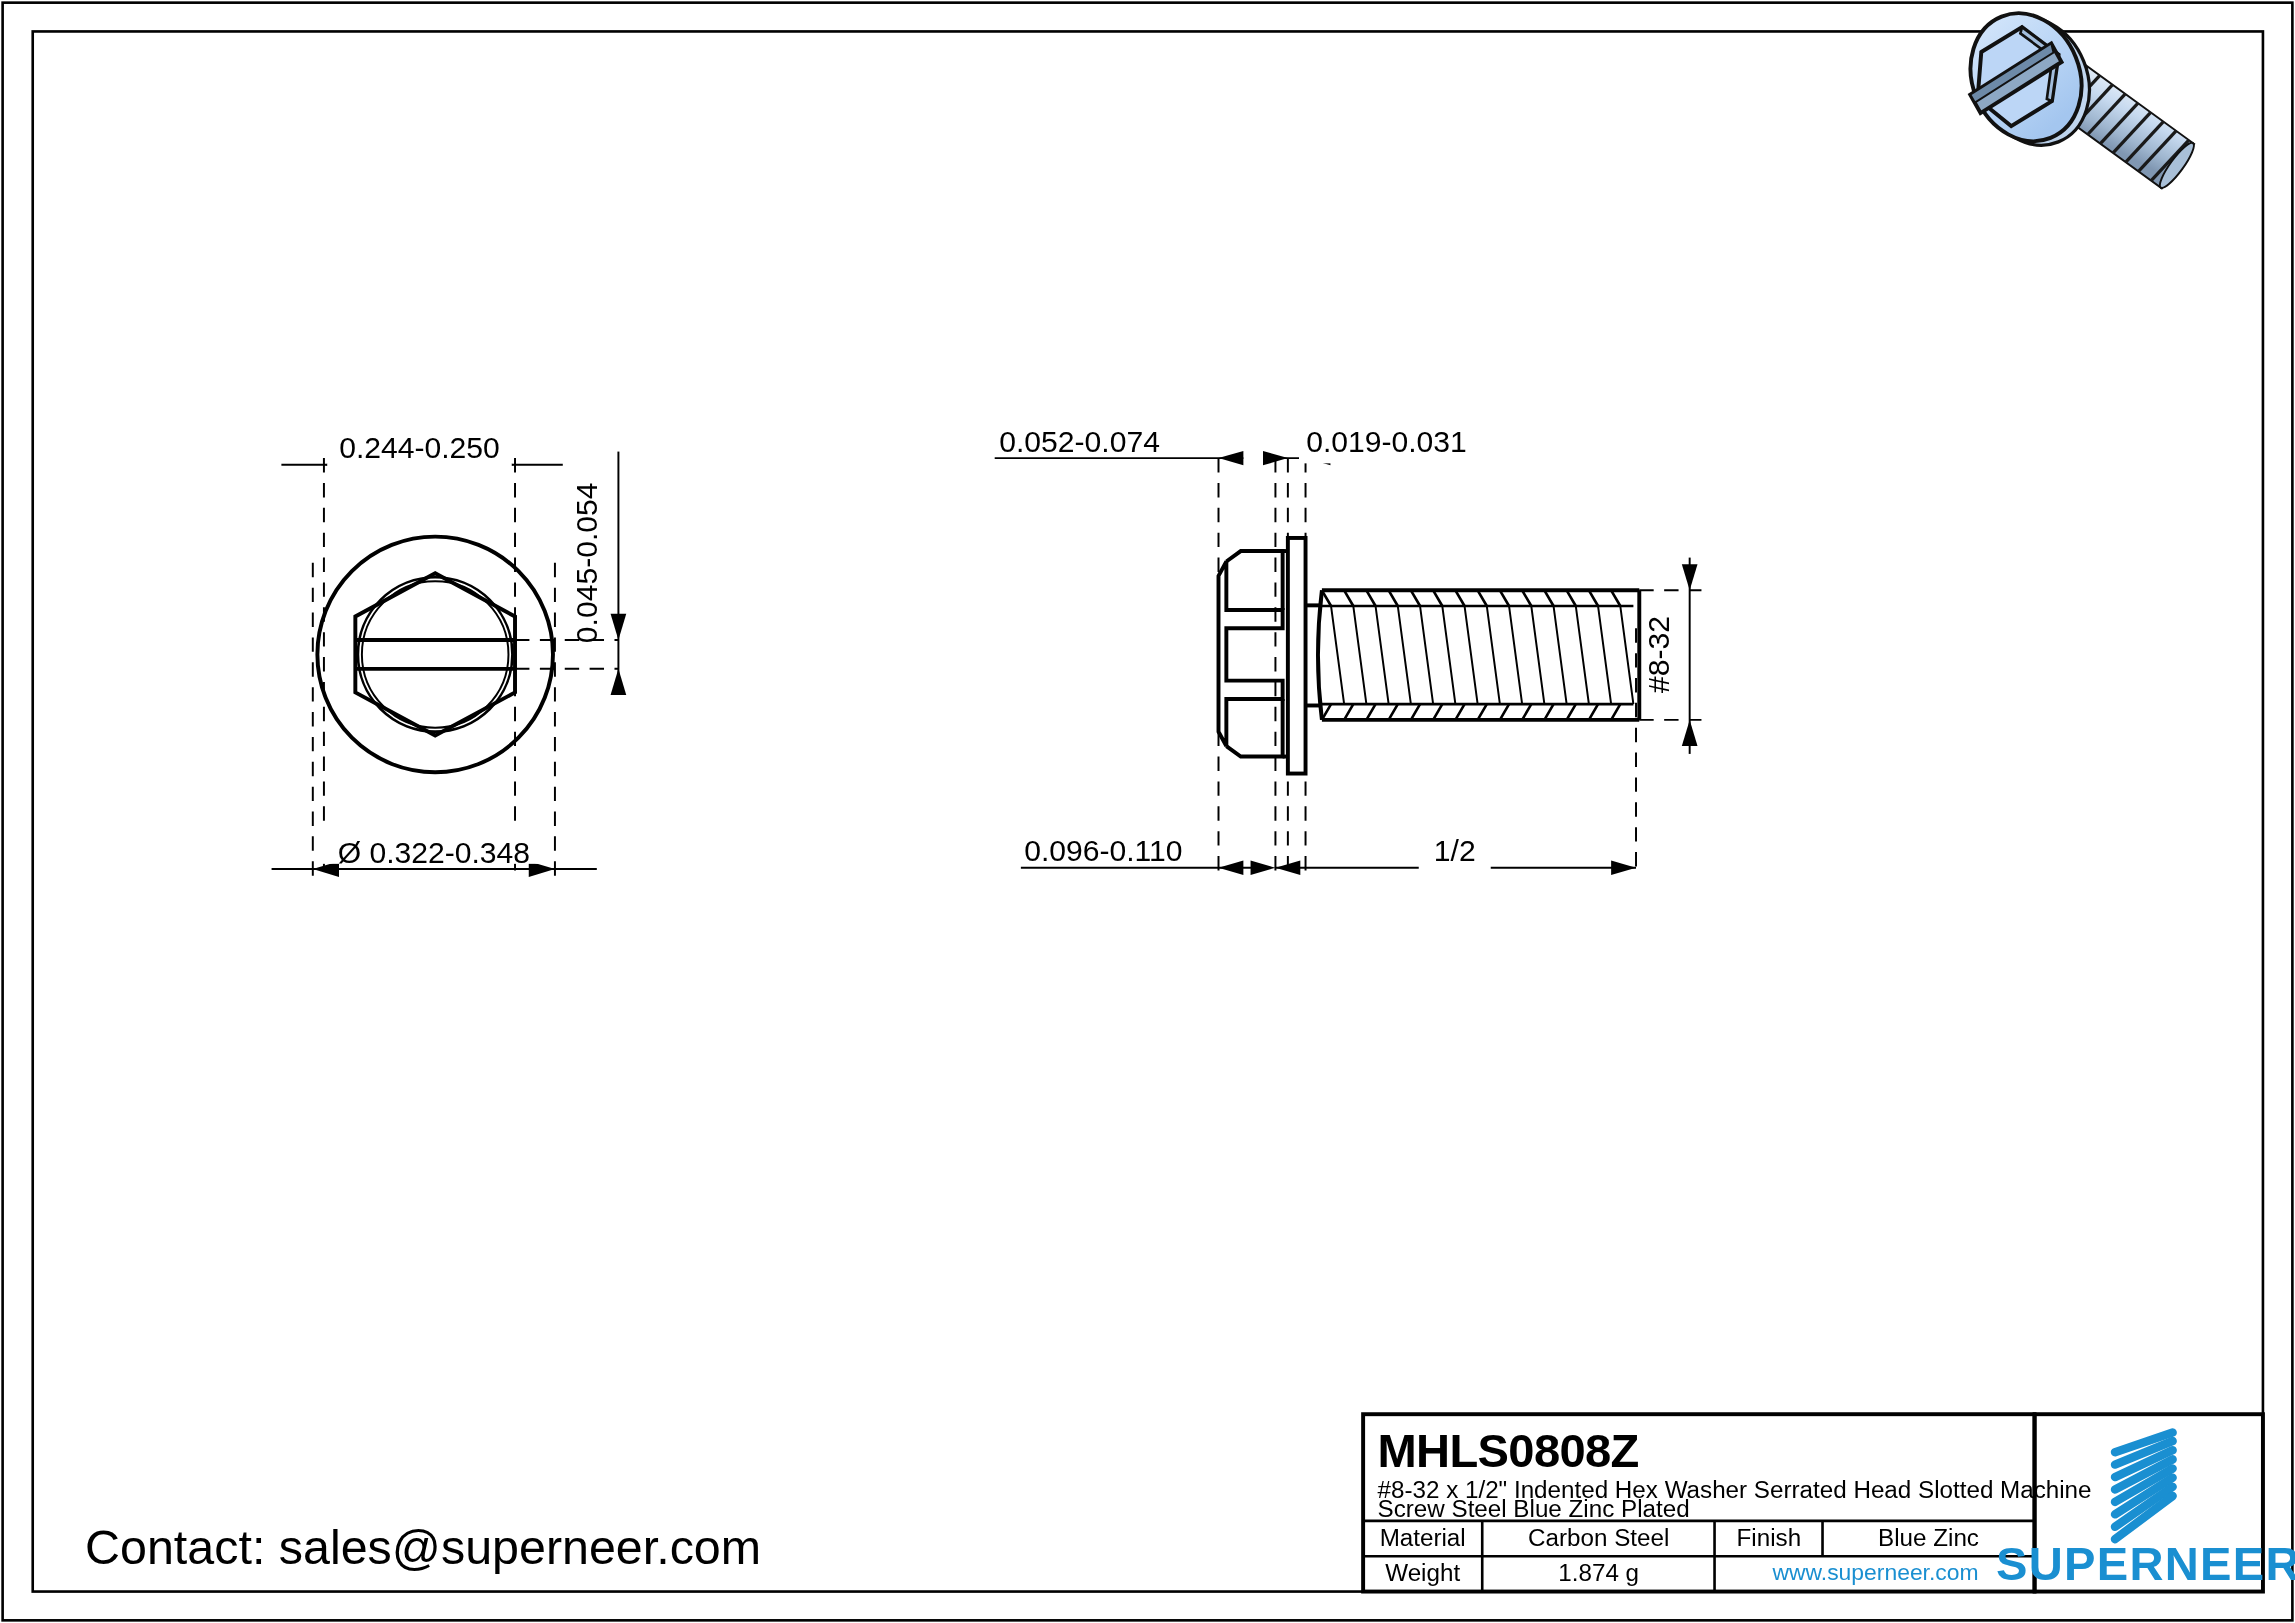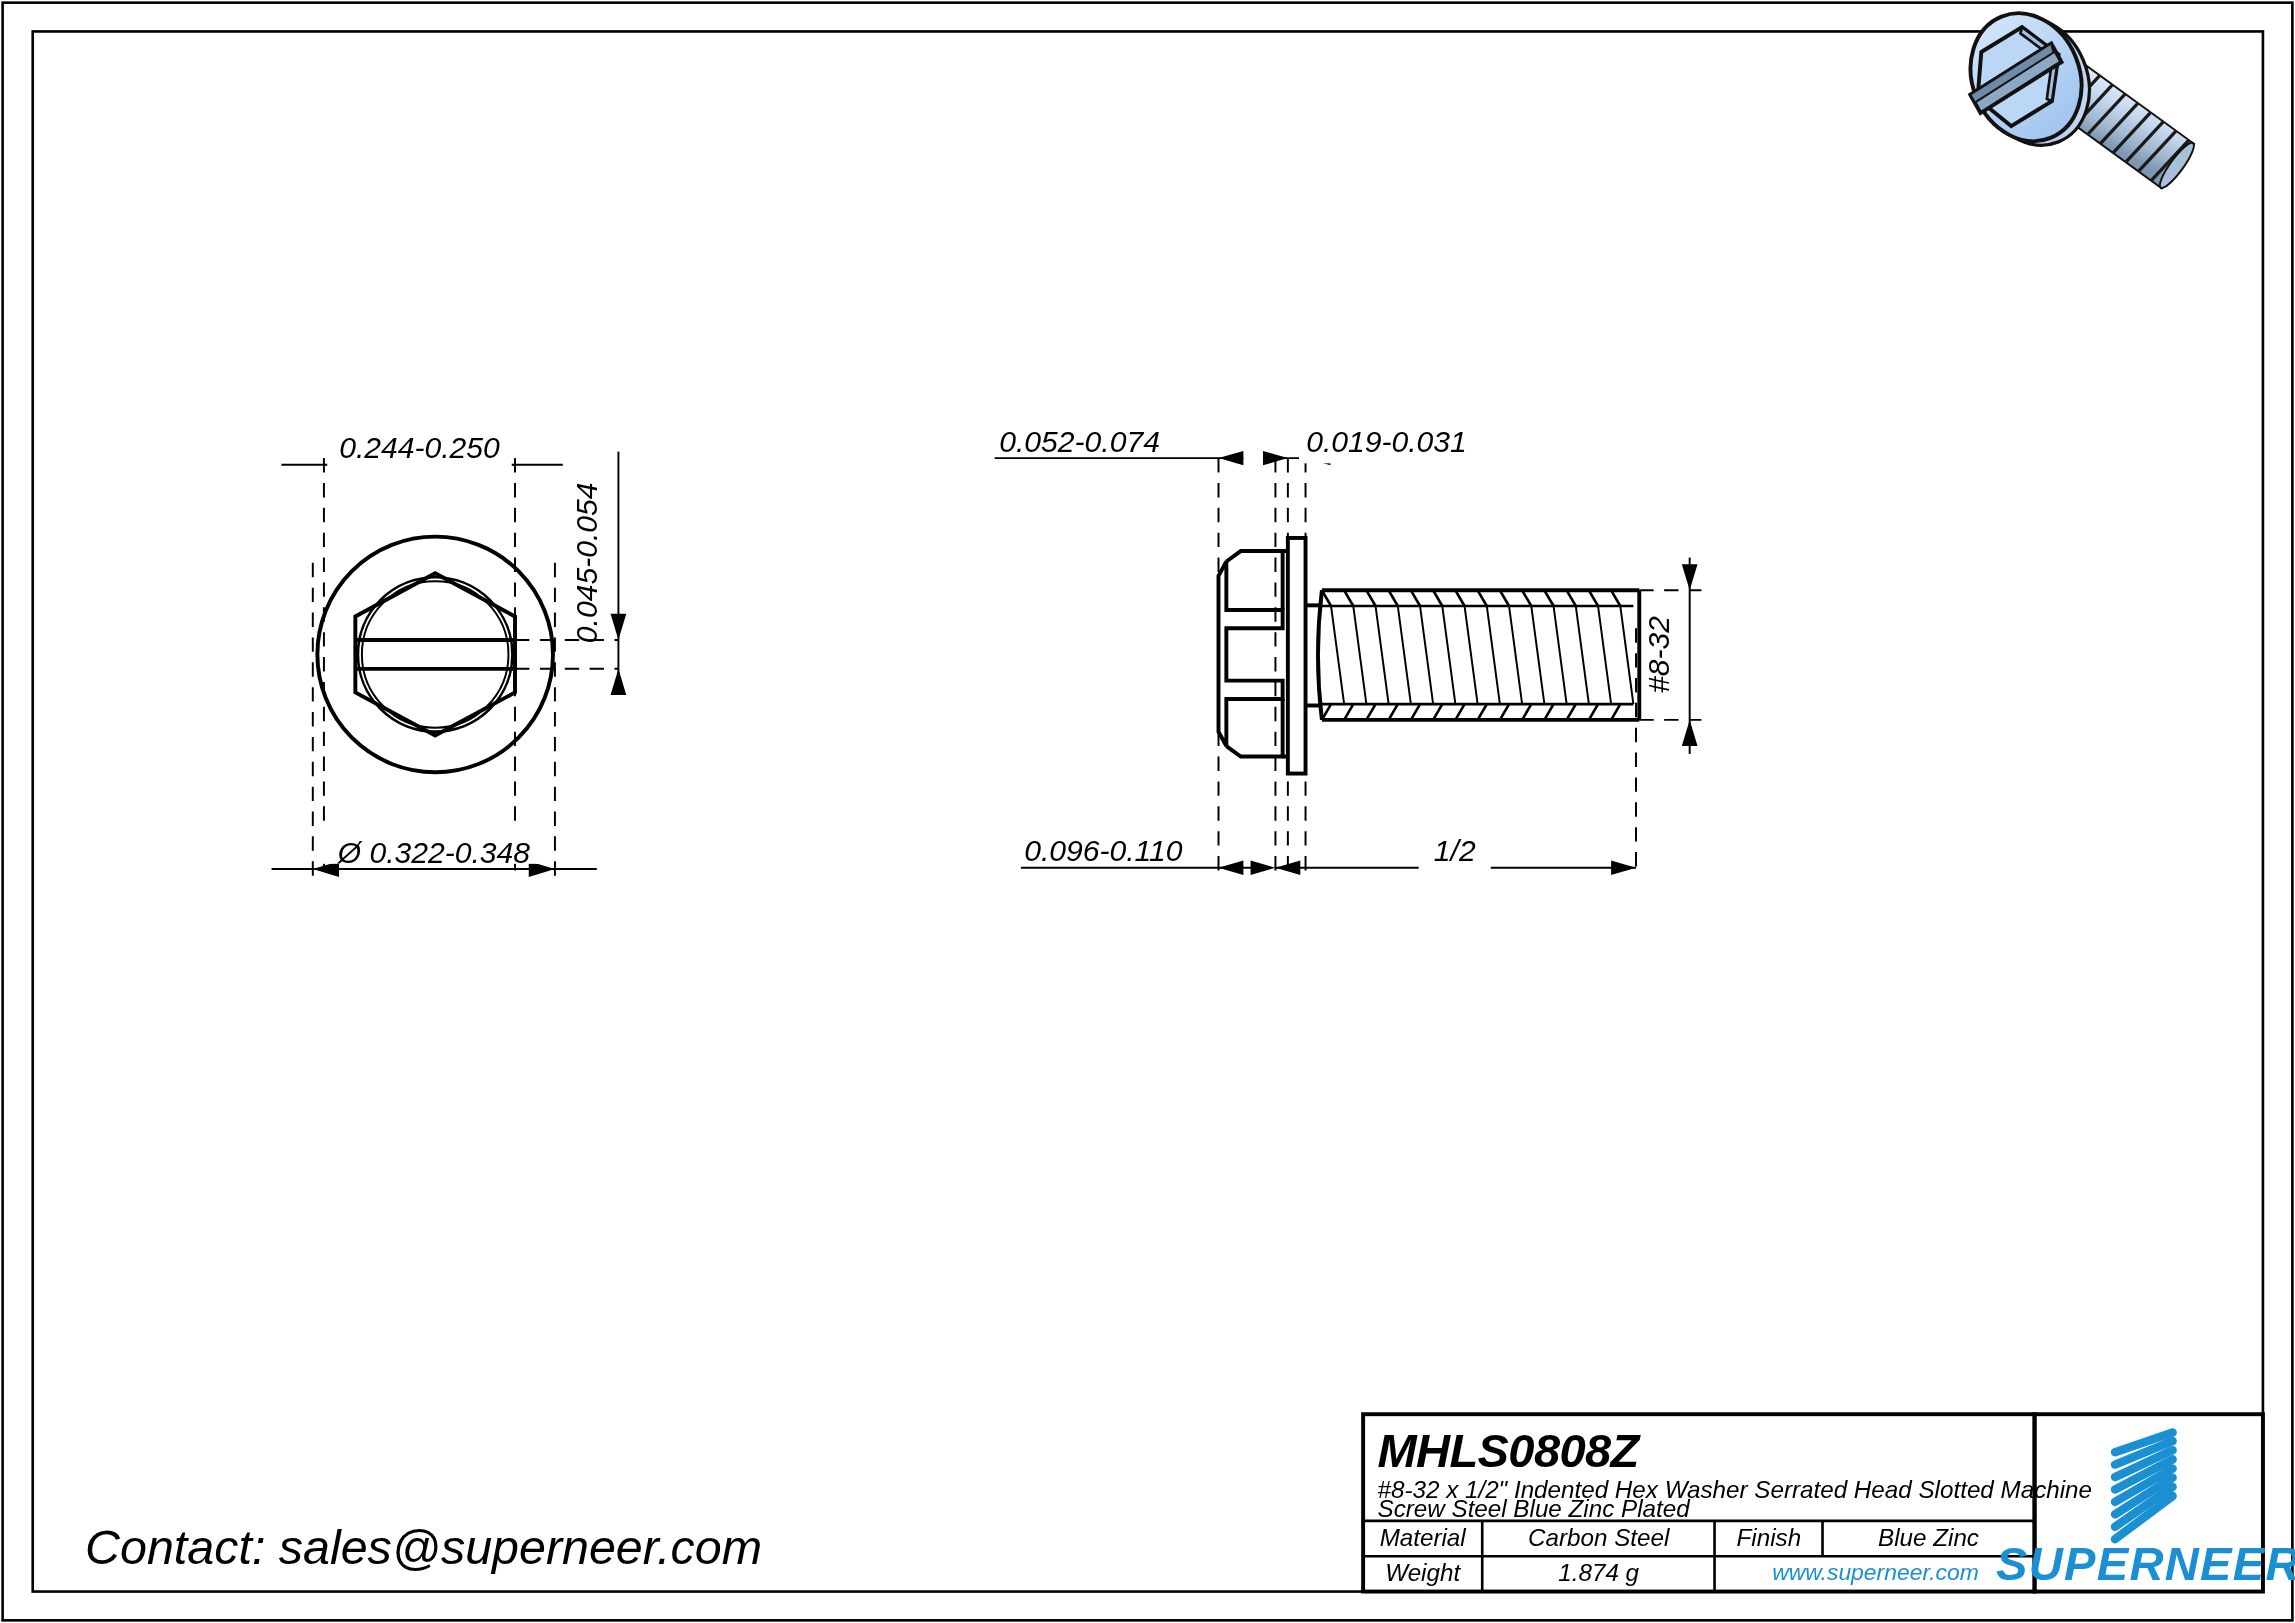--- a/index.html
+++ b/index.html
@@ -12,21 +12,20 @@
     height: 1623px;
     position: relative;
     font-family: "Liberation Sans", sans-serif;
     overflow: hidden;
   }
   #sheet {
     position: absolute;
     left: 0; top: 0;
     width: 2295px;
     height: 1623px;
-    font-style: italic;
   }
   svg { display: block; }
   .dim-text {
     font-family: "Liberation Sans", sans-serif;
     font-size: 46px;
     fill: #000000;
   }
   .tb-part-number {
     font-family: "Liberation Sans", sans-serif;
     font-weight: bold;

